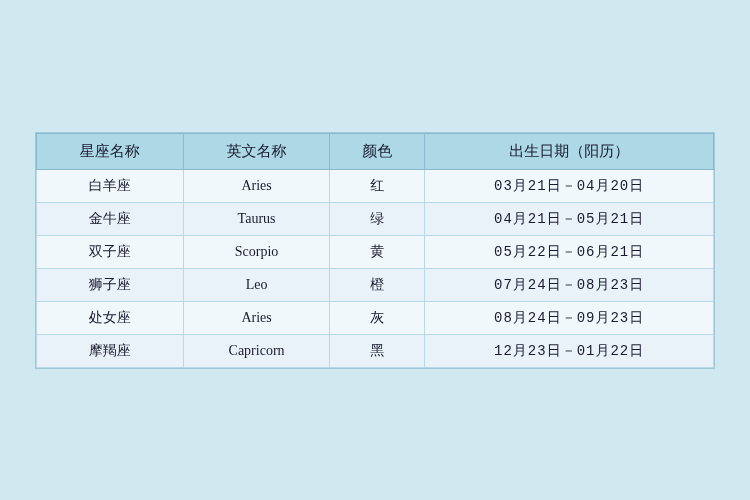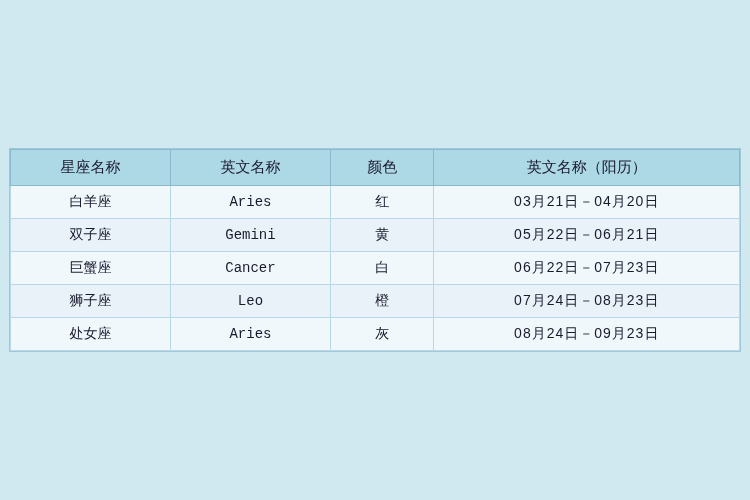--- a/index.html
+++ b/index.html
@@ -14,21 +14,21 @@
       background-color: #d0e8f0;
       display: flex;
       align-items: center;
       justify-content: center;
       font-family: "SimSun", "宋体", serif;
     }
 
     .table-container {
       background-color: #ec4899;
       border: 1px solid #a0c8d8;
-      width: 732px;
+      width: 680px;
     }
 
     table {
       width: 100%;
       border-collapse: collapse;
     }
 
     thead tr {
       background-color: #add8e6;
     }
@@ -52,67 +52,73 @@
 
     tbody td {
       border: 1px solid #b8d8e8;
       padding: 7px 8px;
       text-align: center;
       font-size: 14px;
       color: #1a1a2e;
     }
 
     tbody td:nth-child(2) {
-      font-family: Liberation Mono, monospace;
+      font-family: Liberation Serif, serif;
     }
 
     tbody td:nth-child(4) {
-      font-family: Liberation Sans, sans-serif;
+      font-family: Liberation Mono, monospace;
       letter-spacing: 1px;
     }
   </style>
 </head>
 <body>
 
 <div class="table-container">
   <table>
     <thead>
       <tr>
         <th>星座名称</th>
         <th>英文名称</th>
         <th>颜色</th>
-        <th>英文名称（阳历）</th>
+        <th>出生日期（阳历）</th>
       </tr>
     </thead>
     <tbody id="table-body">
     <tr>
           <td>白羊座</td>
           <td>Aries</td>
           <td>红</td>
           <td>03月21日－04月20日</td>
         </tr>
         <tr>
+          <td>金牛座</td>
+          <td>Taurus</td>
+          <td>绿</td>
+          <td>04月21日－05月21日</td>
+        </tr>
+        <tr>
           <td>双子座</td>
-          <td>Gemini</td>
+          <td>Scorpio</td>
           <td>黄</td>
           <td>05月22日－06月21日</td>
-        </tr>
-        <tr>
-          <td>巨蟹座</td>
-          <td>Cancer</td>
-          <td>白</td>
-          <td>06月22日－07月23日</td>
         </tr>
         <tr>
           <td>狮子座</td>
           <td>Leo</td>
           <td>橙</td>
           <td>07月24日－08月23日</td>
         </tr>
         <tr>
           <td>处女座</td>
           <td>Aries</td>
           <td>灰</td>
           <td>08月24日－09月23日</td>
         </tr>
+        <tr>
+          <td>摩羯座</td>
+          <td>Capricorn</td>
+          <td>黑</td>
+          <td>12月23日－01月22日</td>
+        </tr>
       </tbody>
   </table>
 </div>
 
 </body></html>

